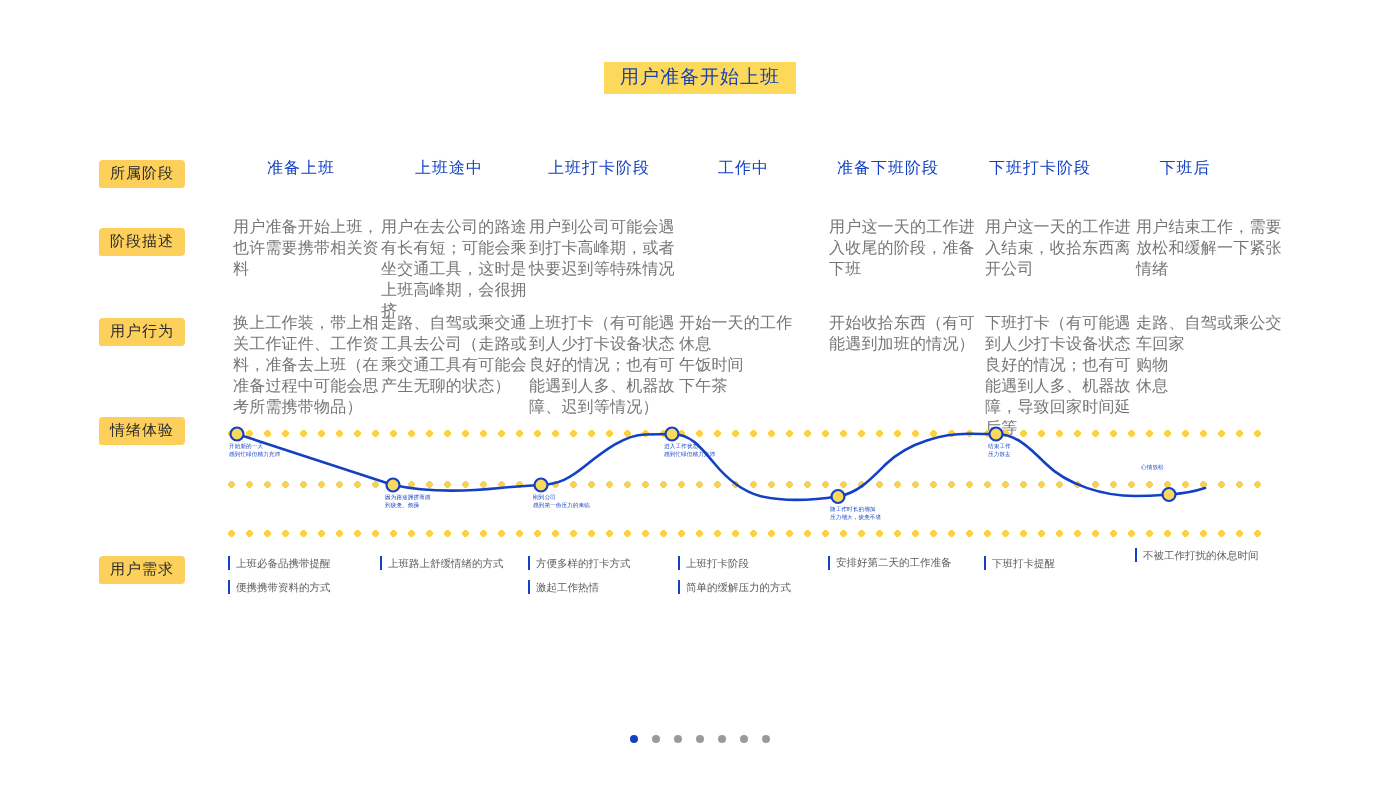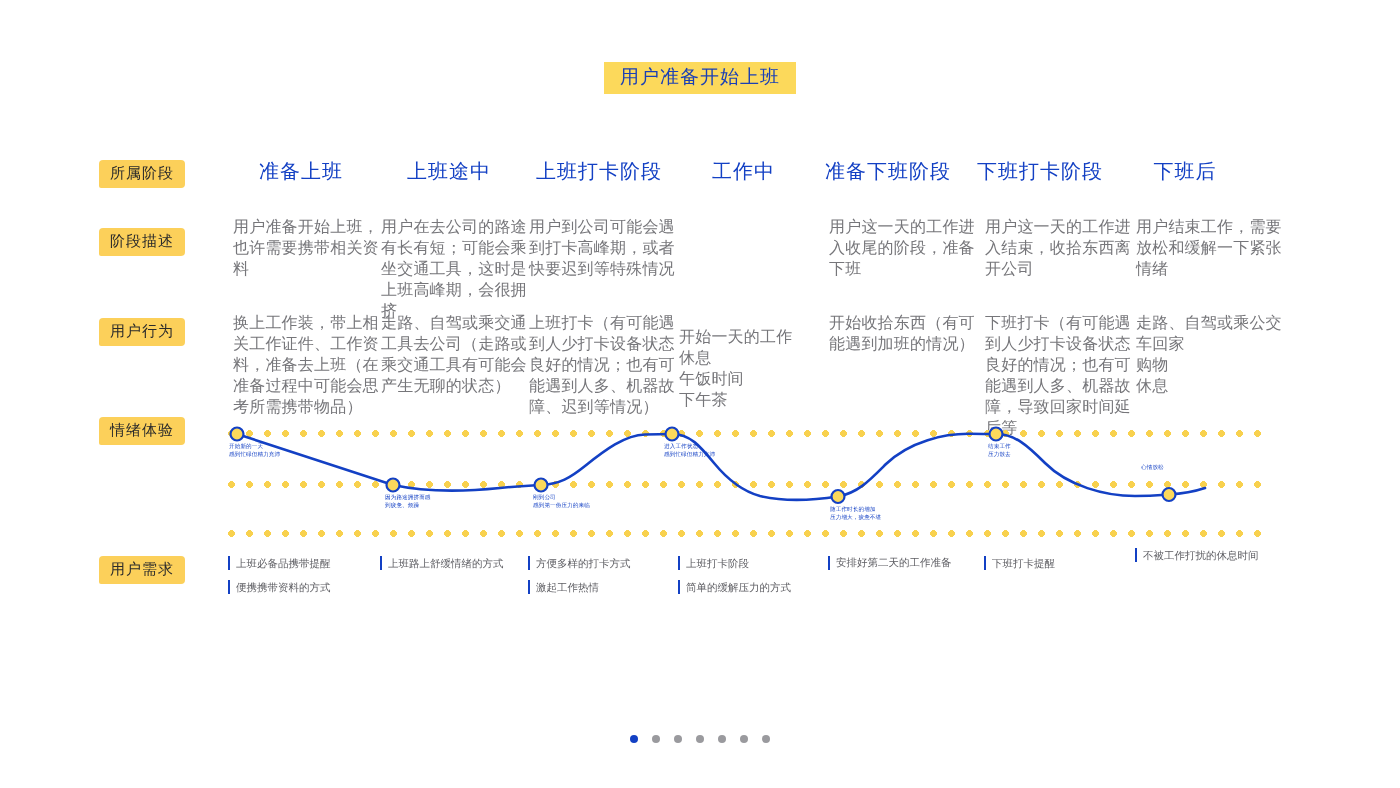--- a/index.html
+++ b/index.html
@@ -35,21 +35,21 @@
     border-radius:4px 4px 4px 2px;
     white-space:nowrap;
   }
   .row-label.stage-lbl{left:99px;top:160px;}
   .row-label.desc-lbl{left:99px;top:228px;}
   .row-label.behav-lbl{left:99px;top:318px;}
   .row-label.emo-lbl{left:99px;top:417px;}
   .row-label.need-lbl{left:99px;top:556px;}
   .col-head{
     position:absolute;top:158px;
-    color:#1340c4;font-size:20px;letter-spacing:1px;
+    color:#1340c4;font-size:16px;letter-spacing:1px;
     white-space:nowrap;text-align:center;
   }
   .cell{
     position:absolute;
     color:#76767a;
     font-size:16px;
     line-height:21px;
     letter-spacing:0.2px;
   }
   .cell.desc{top:216px;width:146px;}
@@ -120,21 +120,21 @@
   <div class="cell desc" style="left:233px;">用户准备开始上班，也许需要携带相关资料</div>
   <div class="cell desc" style="left:381px;">用户在去公司的路途有长有短；可能会乘坐交通工具，这时是上班高峰期，会很拥挤</div>
   <div class="cell desc" style="left:529px;">用户到公司可能会遇到打卡高峰期，或者快要迟到等特殊情况</div>
   <div class="cell desc" style="left:829px;">用户这一天的工作进入收尾的阶段，准备下班</div>
   <div class="cell desc" style="left:985px;">用户这一天的工作进入结束，收拾东西离开公司</div>
   <div class="cell desc" style="left:1136px;">用户结束工作，需要放松和缓解一下紧张情绪</div>
 
   <div class="cell behav" style="left:381px;white-space:pre-line;">走路、自驾或乘交通工具去公司（走路或乘交通工具有可能会产生无聊的状态）</div>
   <div class="cell behav" style="left:233px;white-space:pre-line;">换上工作装，带上相关工作证件、工作资料，准备去上班（在准备过程中可能会思考所需携带物品）</div>
   <div class="cell behav" style="left:529px;white-space:pre-line;">上班打卡（有可能遇到人少打卡设备状态良好的情况；也有可能遇到人多、机器故障、迟到等情况）</div>
-  <div class="cell behav" style="left:679px;white-space:pre-line;margin-top:14px;">开始一天的工作
+  <div class="cell behav" style="left:679px;white-space:pre-line;">开始一天的工作
 休息
 午饭时间
 下午茶</div>
   <div class="cell behav" style="left:829px;white-space:pre-line;">开始收拾东西（有可能遇到加班的情况）</div>
   <div class="cell behav" style="left:985px;white-space:pre-line;">下班打卡（有可能遇到人少打卡设备状态良好的情况；也有可能遇到人多、机器故障，导致回家时间延后等</div>
   <div class="cell behav" style="left:1136px;white-space:pre-line;">走路、自驾或乘公交车回家
 购物
 休息</div>
 
   <div class="chart">

